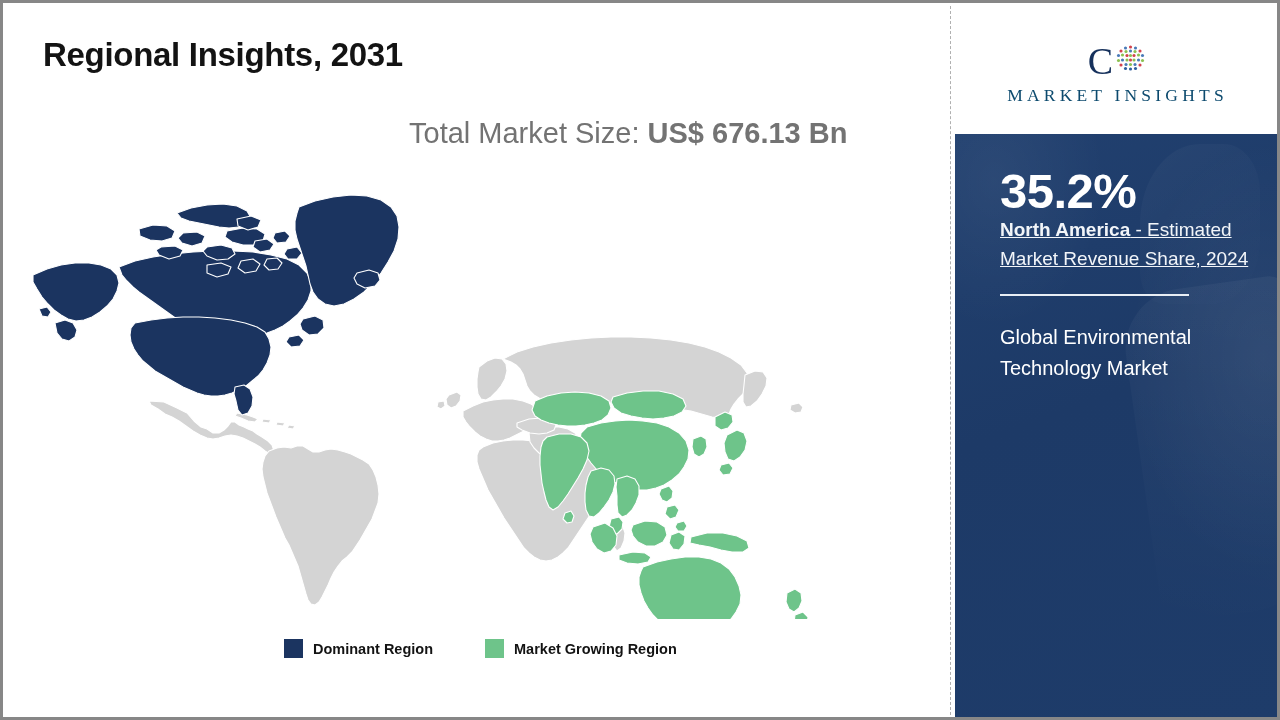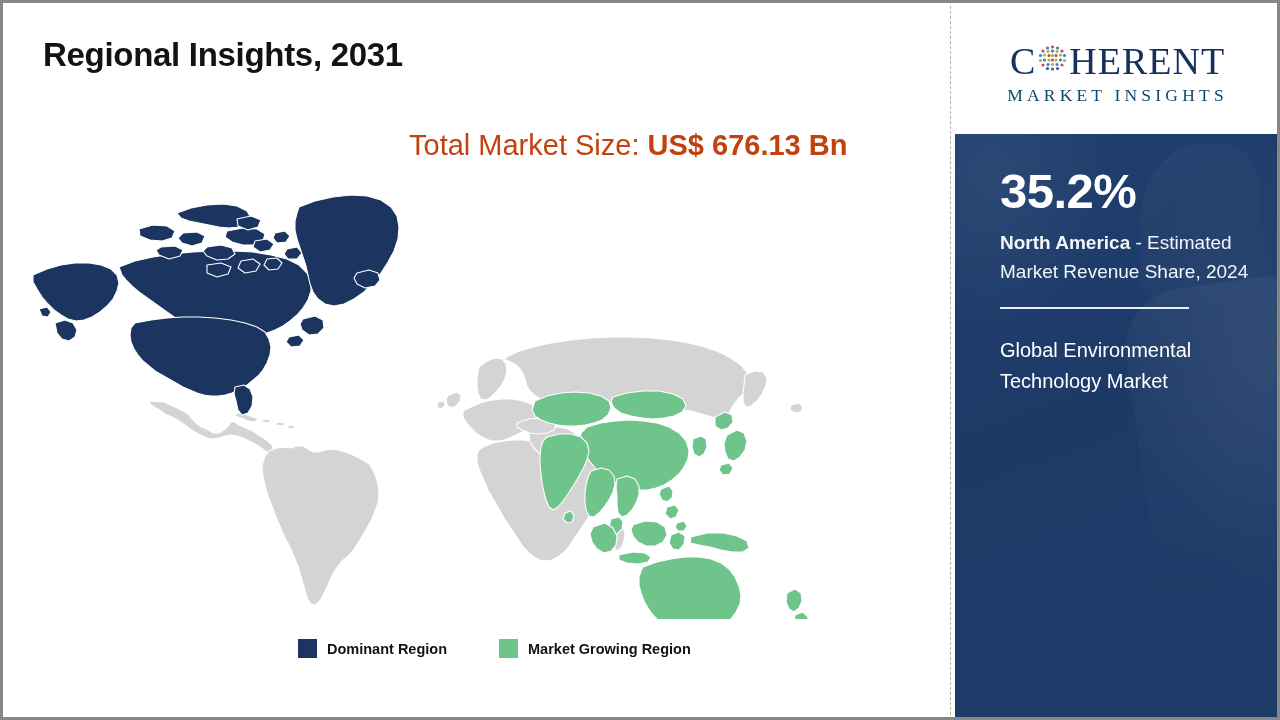--- a/index.html
+++ b/index.html
@@ -46,42 +46,42 @@
     top: 33px;
     font-size: 33px;
     font-weight: bold;
     color: #131313;
     letter-spacing: -0.3px;
   }
 
   .market-size {
     position: absolute;
     left: 406px;
-    top: 126px;
+    top: 114px;
     font-size: 29px;
-    color: #c2410c;
+    color: #737373;
     white-space: nowrap;
   }
   .market-size .ms-label { font-weight: 400; }
   .market-size .ms-value { font-weight: bold; }
 
   
   .map-wrap {
     position: absolute;
     left: 28px;
     top: 186px;
     width: 830px;
     height: 430px;
   }
   .map-wrap svg { width: 100%; height: 100%; display: block; }
 
   
   .legend {
     position: absolute;
-    left: 295px;
+    left: 281px;
     top: 636px;
     display: flex;
     align-items: center;
     gap: 52px;
   }
   .legend-item { display: flex; align-items: center; gap: 10px; }
   .legend-swatch { width: 19px; height: 19px; display: block; }
   .legend-label {
     font-size: 14.5px;
     font-weight: bold;
@@ -171,25 +171,25 @@
   .stat-inner { position: relative; padding: 33px 26px 0 45px; }
 
   .stat-pct {
     font-size: 49px;
     font-weight: bold;
     color: #ffffff;
     line-height: 1;
     letter-spacing: -0.5px;
   }
   .stat-desc {
-    margin-top: 13px;
     font-size: 19px;
     color: #f2f5f9;
     line-height: 1.5;
     max-width: 270px;
+    text-decoration: underline;
   }
   .stat-desc .region-name { font-weight: bold; }
   .stat-rule {
     margin-top: 21px;
     width: 189px;
     height: 1.5px;
     background: #e8eef5;
   }
   .stat-market-name {
     margin-top: 26px;
@@ -384,21 +384,20 @@
               <circle cx="50" cy="44" r="3.1" fill="#d4434e"></circle>
               <circle cx="22" cy="43" r="3.1" fill="#4a7ab8"></circle>
               <circle cx="31" cy="43" r="3.1" fill="#8cc152"></circle>
               <circle cx="40" cy="43" r="3.1" fill="#4a7ab8"></circle>
               <circle cx="21" cy="51" r="3.1" fill="#2f5f9e"></circle>
               <circle cx="31" cy="52" r="3.1" fill="#2f5f9e"></circle>
               <circle cx="41" cy="51" r="3.1" fill="#2f5f9e"></circle>
             </g>
           </svg>
         </span>
-        <span>HERENT</span>
       </div>
       <div class="logo-sub">MARKET INSIGHTS</div>
     </div>
 
     <div class="stat-panel">
       <div class="stat-bg-shape-a"></div>
       <div class="stat-bg-shape-b"></div>
       <div class="stat-inner">
         <div class="stat-pct">35.2%</div>
         <div class="stat-desc">

